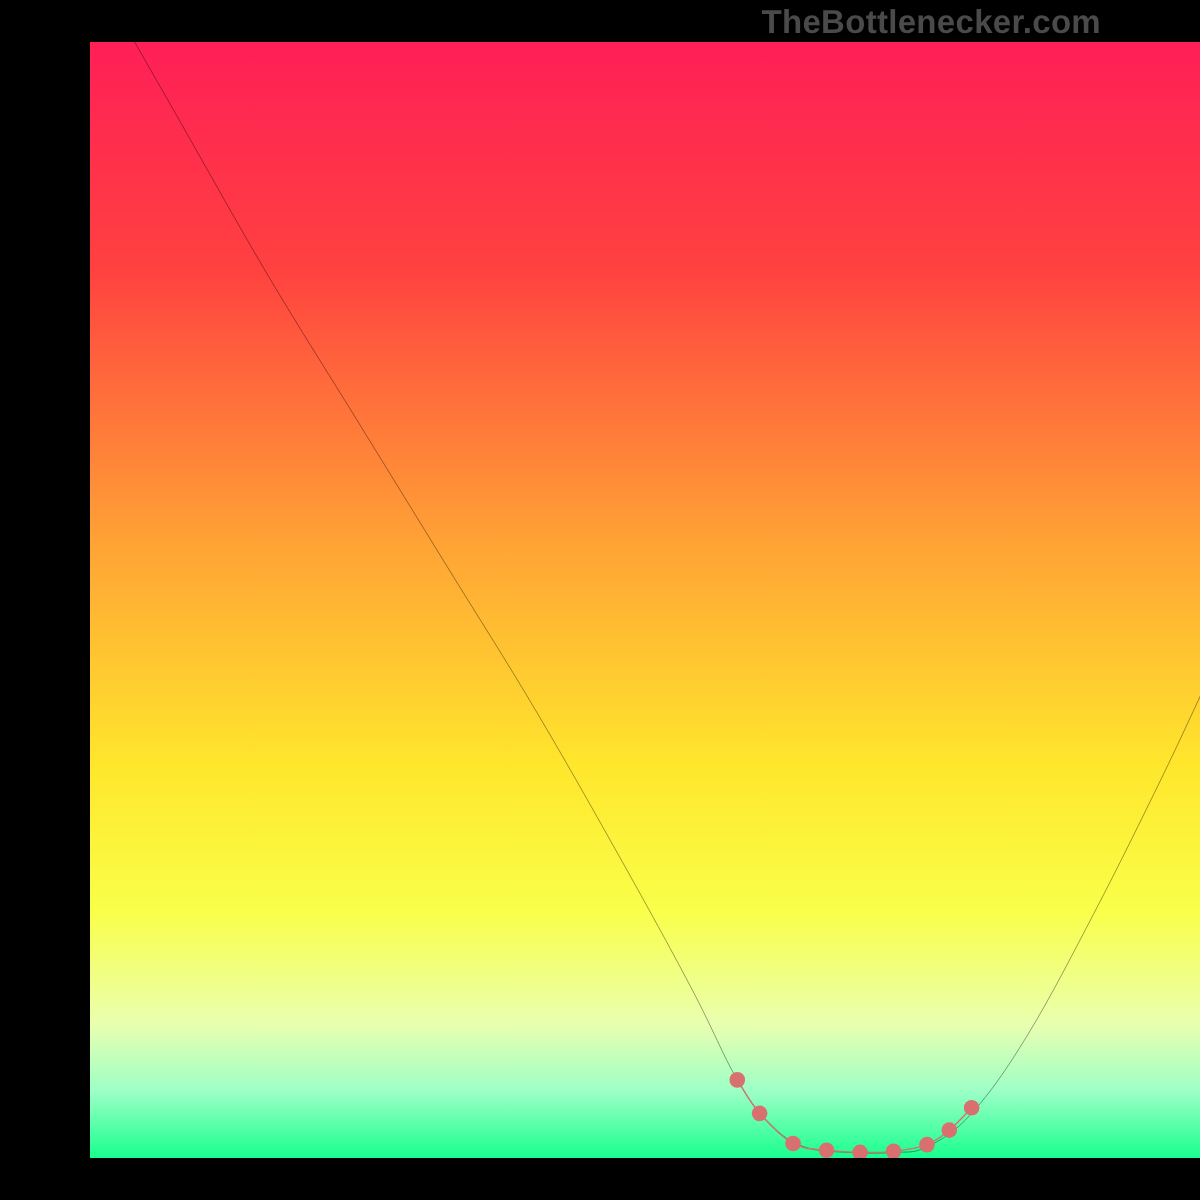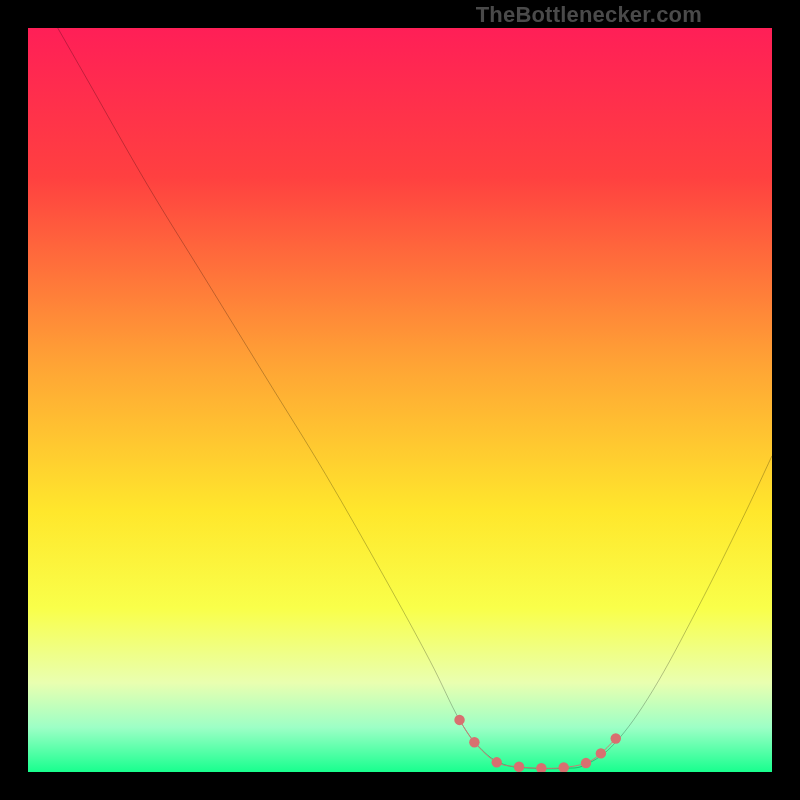--- a/index.html
+++ b/index.html
@@ -2,20 +2,21 @@
 <html><head>
 <meta charset="utf-8">
 <style>
   * { margin: 0; padding: 0; box-sizing: border-box; }
   html, body { width: 800px; height: 800px; overflow: hidden; background: #000; }
   .frame {
     position: relative;
     width: 712px;
     height: 800px;
     background: #000;
+    margin-left: 32px;
   }
   .watermark {
     position: absolute;
     top: 2px;
     right: 10px;
     font-family: Arial, Helvetica, sans-serif;
     font-size: 22px;
     font-weight: 600;
     color: #4a4a4a;
     letter-spacing: 0.2px;

